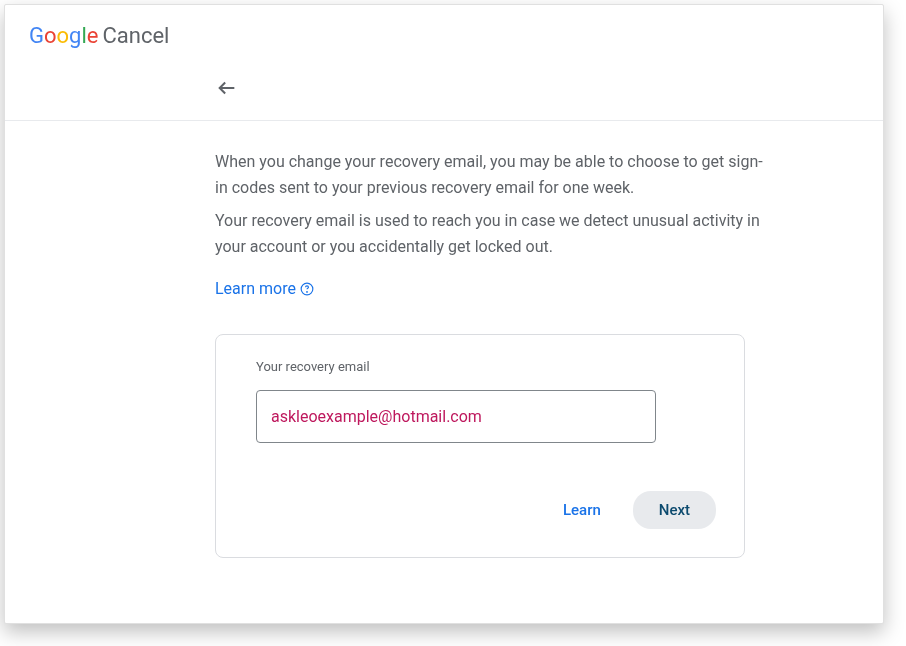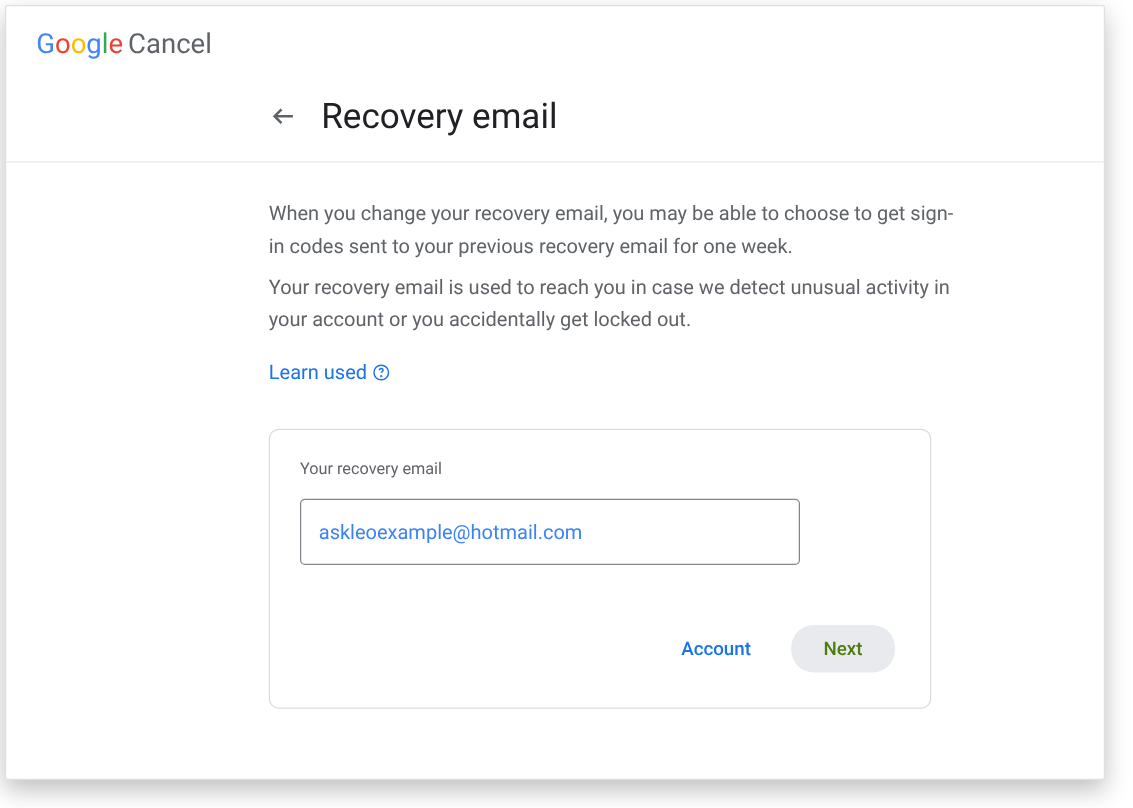--- a/index.html
+++ b/index.html
@@ -91,34 +91,34 @@
     }
     .help-icon {
       display: inline-flex;
       align-items: center;
       color: #1a73e8;
     }
     .card {
       margin-top: 36px;
       border: 1px solid #dadce0;
       border-radius: 8px;
-      padding: 24px 24px 28px 24px;
+      padding: 24px 24px 28px 40px;
       width: 530px;
     }
     .input-label {
       font-size: 13px;
       color: #5f6368;
       margin-bottom: 16px;
       display: block;
     }
     .email-input {
       width: 400px;
       padding: 16px 14px;
       font-size: 16px;
-      color: #3b82f6;
+      color: #be185d;
       border: 1px solid #80868b;
       border-radius: 4px;
       outline: none;
       font-family: inherit;
     }
     .button-row {
       display: flex;
       justify-content: flex-end;
       align-items: center;
       gap: 20px;
@@ -131,21 +131,21 @@
       color: #1a73e8;
       font-size: 15px;
       font-weight: 500;
       cursor: pointer;
       padding: 8px 12px;
       font-family: inherit;
     }
     .next-btn {
       background: #e8eaed;
       border: none;
-      color: #4d7c0f;
+      color: #0c4a6e;
       font-size: 15px;
       font-weight: 500;
       padding: 10px 26px;
       border-radius: 18px;
       cursor: default;
       font-family: inherit;
     }
   </style>
 </head>
 <body>
@@ -163,41 +163,40 @@
     </div>
   </div>
 
   <div class="title-row">
     <div class="back-arrow">
       <svg width="22" height="22" viewBox="0 0 24 24" fill="none" stroke="#5f6368" stroke-width="2.2">
         <line x1="20" y1="12" x2="4" y2="12"></line>
         <polyline points="10,6 4,12 10,18"></polyline>
       </svg>
     </div>
-    <h1 class="page-title">Recovery email</h1>
   </div>
 
   <div class="divider"></div>
 
   <div class="content">
     <p class="description" style="margin-bottom:8px;">When you change your recovery email, you may be able to choose to get sign-in codes sent to your previous recovery email for one week.</p>
     <p class="description">Your recovery email is used to reach you in case we detect unusual activity in your account or you accidentally get locked out.</p>
     <a class="learn-more">
-      <span>Learn used</span>
+      <span>Learn more</span>
       <span class="help-icon">
         <svg width="14" height="14" viewBox="0 0 24 24" fill="none" stroke="#1a73e8" stroke-width="2">
           <circle cx="12" cy="12" r="10"></circle>
           <path d="M9.5 9a2.5 2.5 0 015 0c0 1.5-2.5 2-2.5 3.5"></path>
           <circle cx="12" cy="17" r="0.6" fill="#1a73e8"></circle>
         </svg>
       </span>
     </a>
 
     <div class="card">
       <label class="input-label">Your recovery email</label>
       <input type="text" class="email-input" value="askleoexample@hotmail.com" style="">
       <div class="button-row">
-        <button class="cancel-btn">Account</button>
+        <button class="cancel-btn">Learn</button>
         <button class="next-btn" disabled="">Next</button>
       </div>
     </div>
   </div>
 </div>
 
 </body></html>

